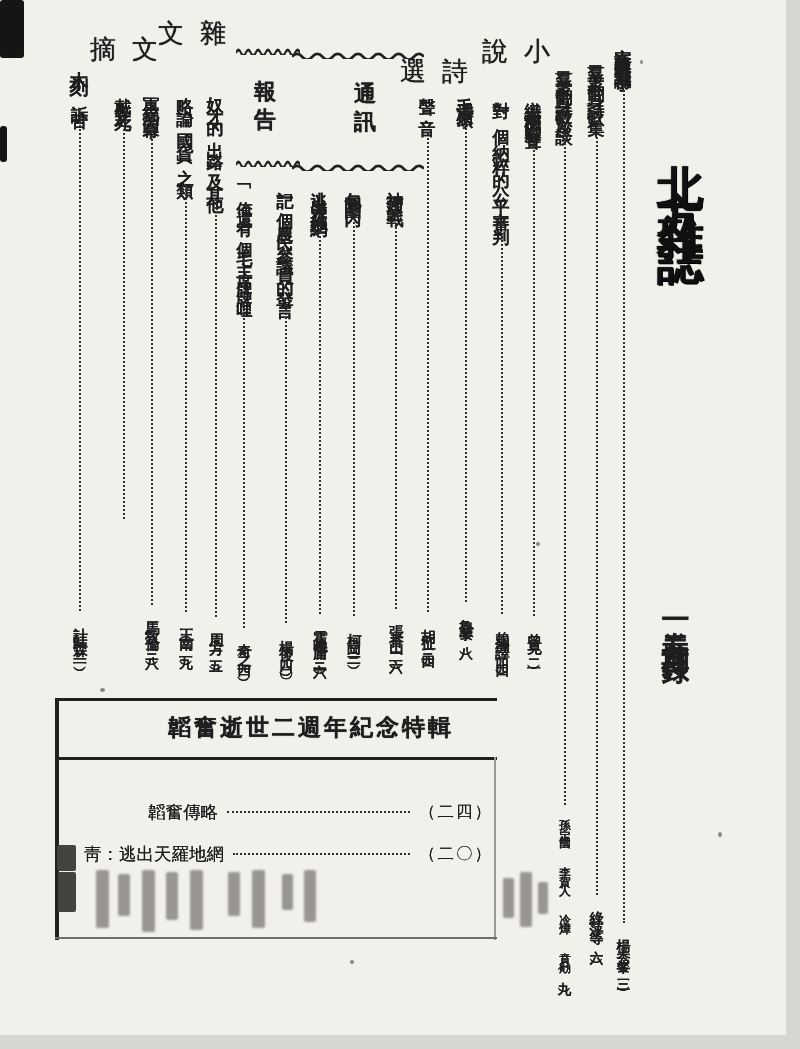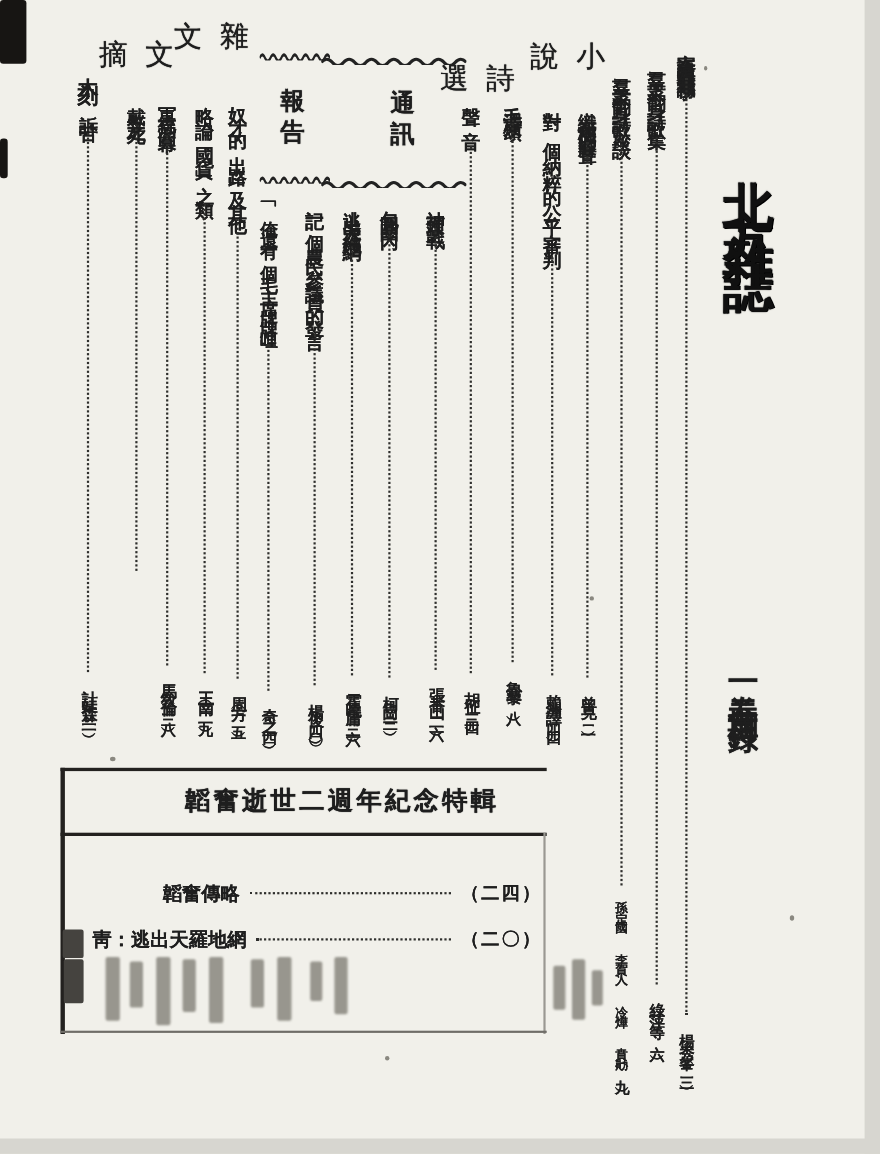--- a/index.html
+++ b/index.html
@@ -26,21 +26,21 @@
   .bigtitle{position:absolute;writing-mode:vertical-rl;font-size:46px;font-weight:900;
         letter-spacing:24px;color:#101010;text-shadow:0 0 1.2px #000,1px .5px 0 #000;}
   .issue{position:absolute;writing-mode:vertical-rl;font-size:28px;font-weight:800;
         letter-spacing:6px;text-shadow:0 0 .8px #000;}
   .wavy{position:absolute;height:9px;}
   .wavy svg{display:block;width:100%;height:100%;}
   
   .boxline{position:absolute;background:#23211f;}
   .btitle{position:absolute;font-size:23px;font-weight:900;letter-spacing:3px;
           white-space:nowrap;text-shadow:0 0 .8px #000;}
-  .bentry{position:absolute;display:flex;align-items:center;font-size:17.5px;font-weight:700;
+  .bentry{position:absolute;display:flex;align-items:center;font-size:17.5px;font-weight:400;
           text-shadow:0 0 .5px #222;justify-content:space-between;}
   .bentry .hleader{flex:1 1 auto;border-bottom:2.6px dotted #2e2e2c;height:0;margin:0 9px;}
   .bentry .pg{font-size:16.5px;letter-spacing:2px;}
   
   .band{position:absolute;background:#d7d6d0;}
   .blob{position:absolute;background:#171513;border-radius:3px;}
   .sm{position:absolute;background:#98968e;filter:blur(1.1px);border-radius:2px;}
   .smd{position:absolute;background:#45433f;filter:blur(.6px);border-radius:2px;}
   .speck{position:absolute;background:#8a8880;border-radius:50%;}
 </style>

